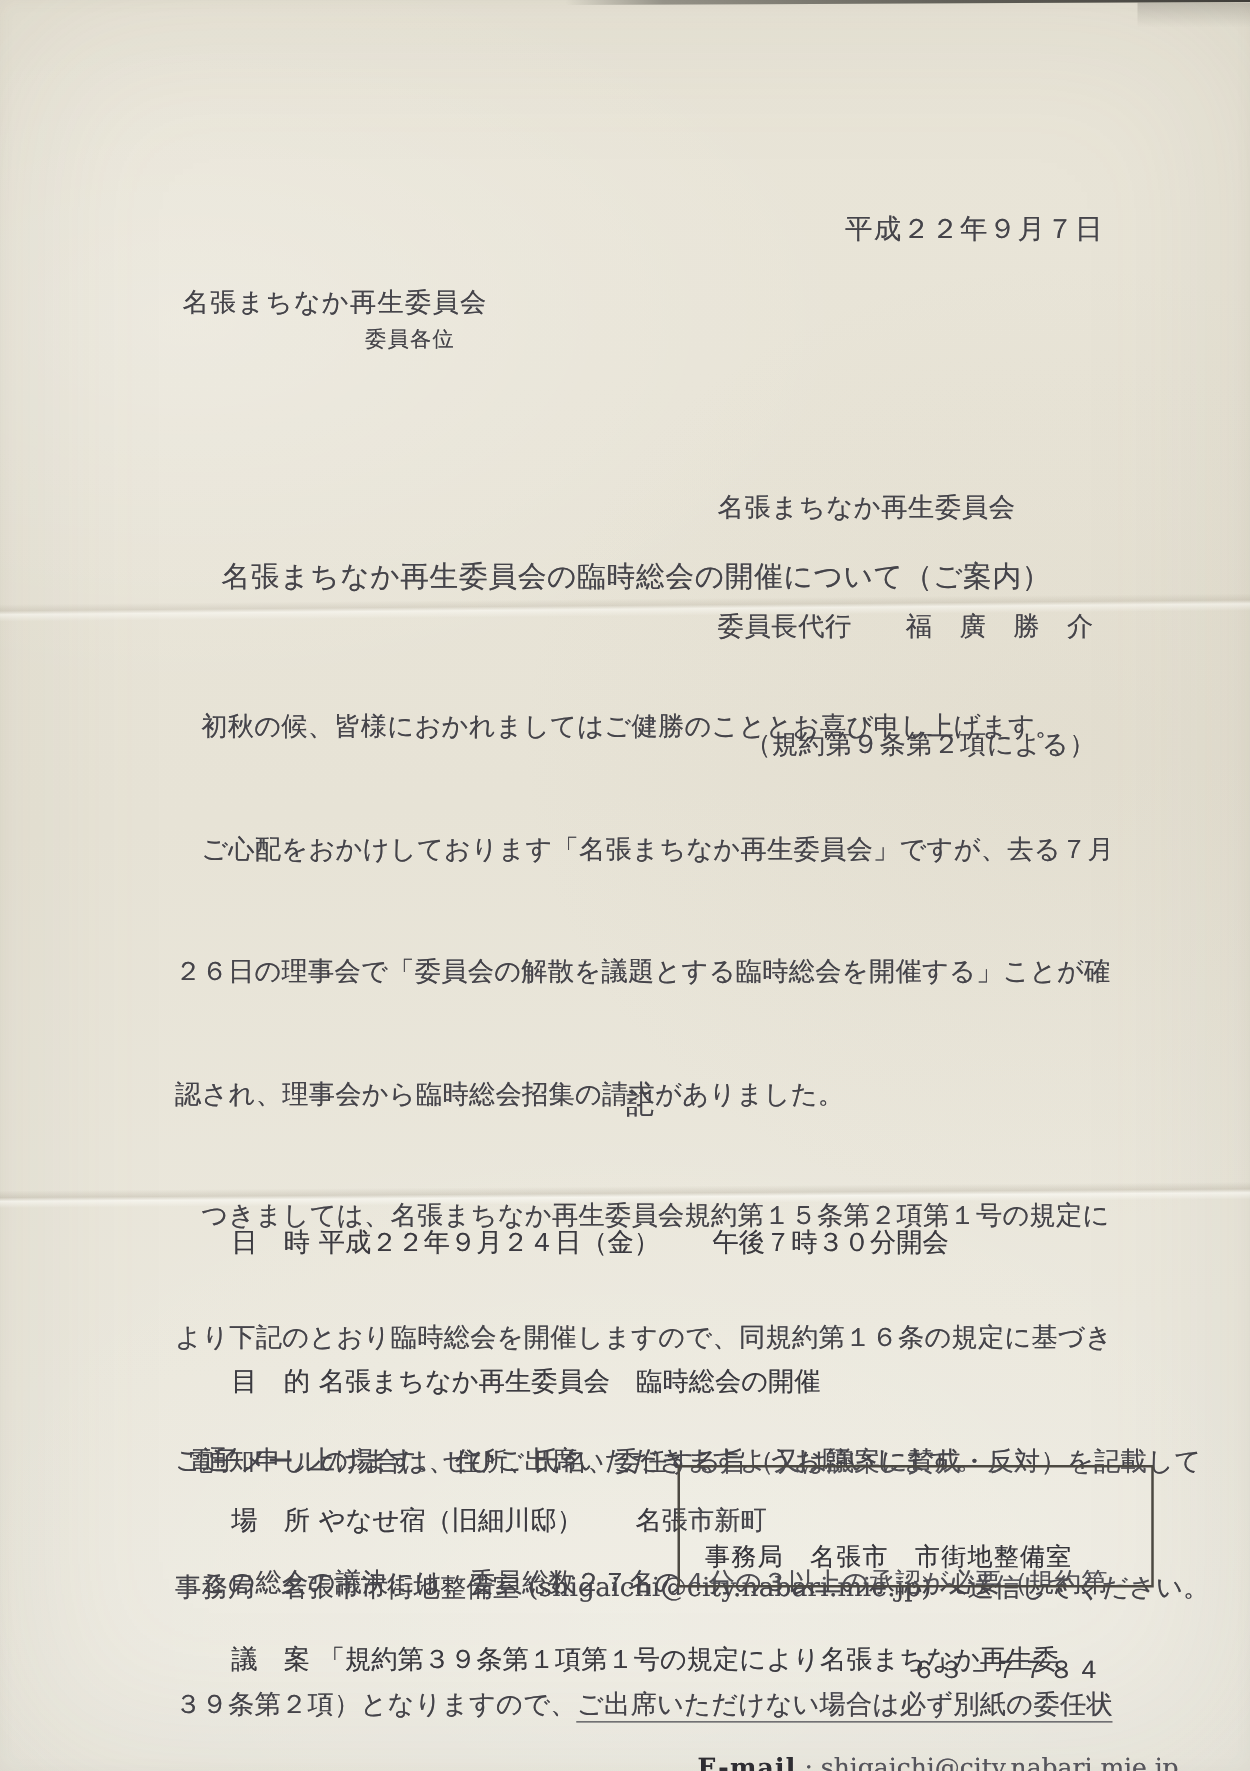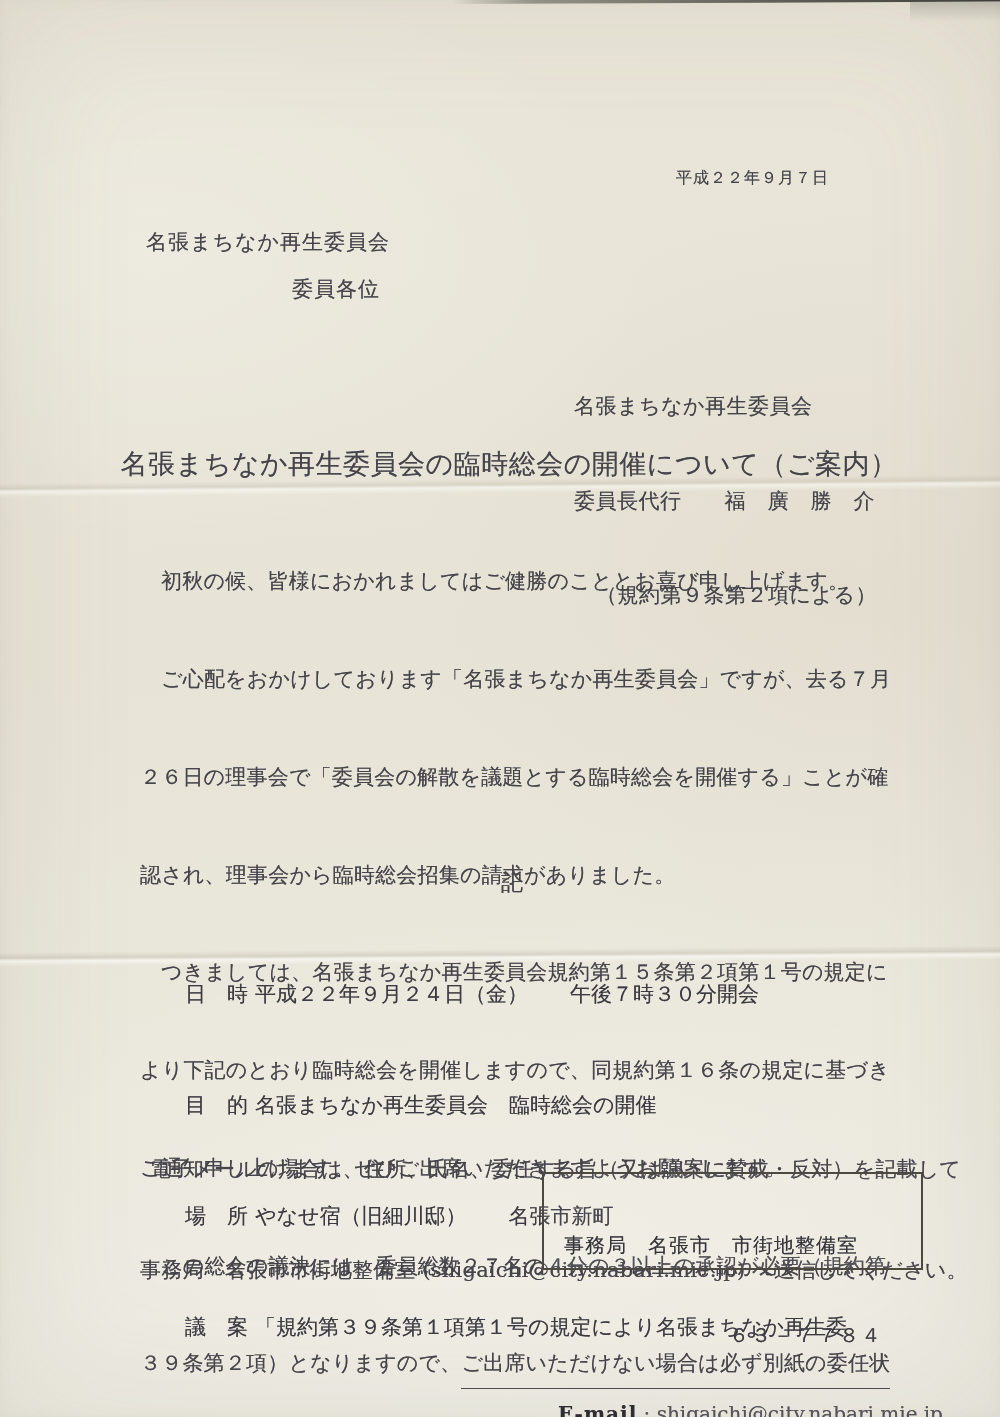--- a/index.html
+++ b/index.html
@@ -37,34 +37,34 @@
   .crease-upper {
     top:479px; transform:rotate(-0.5deg);
     background:linear-gradient(180deg, rgba(138,128,110,0) 0%, rgba(138,128,110,0.16) 38%, rgba(255,255,251,0.5) 60%, rgba(138,128,110,0) 100%);
   }
   .crease-lower {
     top:949px; transform:rotate(-0.4deg);
     background:linear-gradient(180deg, rgba(138,128,110,0) 0%, rgba(138,128,110,0.2) 40%, rgba(255,255,251,0.55) 62%, rgba(138,128,110,0) 100%);
   }
   .txt { position:absolute; white-space:pre; text-shadow:0 0 0.5px rgba(70,70,78,0.65); }
 
-  .date { left:676px; top:168px; font-size:16px; letter-spacing:1px; }
+  .date { left:676px; top:168px; font-size:22px; letter-spacing:1px; }
 
   .recv-org { left:146px; top:228px; font-size:21px; letter-spacing:1px; }
-  .recv-sub { left:292px; top:275px; font-size:21px; letter-spacing:1px; }
+  .recv-sub { left:292px; top:260px; font-size:17px; letter-spacing:1px; }
 
   .sender { left:574px; top:328px; font-size:21px; line-height:31.5px; letter-spacing:0.5px; }
   .sender .note { margin-left:22px; }
 
-  .subject { left:0; right:0; top:446px; text-align:center; font-size:27px; letter-spacing:0.5px; padding-left:18px; }
+  .subject { left:0; right:0; top:446px; text-align:center; font-size:23px; letter-spacing:0.5px; padding-left:18px; }
 
   .body-block { left:140px; top:500px; width:748px; font-size:21px; line-height:32.6px; letter-spacing:0.2px; }
   .bline { white-space:pre; }
   .ind { padding-left:21px; }
-  .ul { border-bottom:1.3px solid #4a4a50; padding-bottom:13px; }
+  .ul { border-bottom:1.3px solid #4a4a50; padding-bottom:2px; }
 
   .record-marker { left:0; right:0; top:868px; text-align:center; font-size:22px; padding-left:24px; }
 
   .details {
     left:185px; top:902px; width:740px;
     font-family:"DejaVu Sans","Liberation Sans",sans-serif;
     font-size:21px; line-height:37px; color:#3b3a40;
     text-shadow:0 0 0.5px rgba(60,60,66,0.6);
   }
   .drow { display:flex; white-space:pre; }

